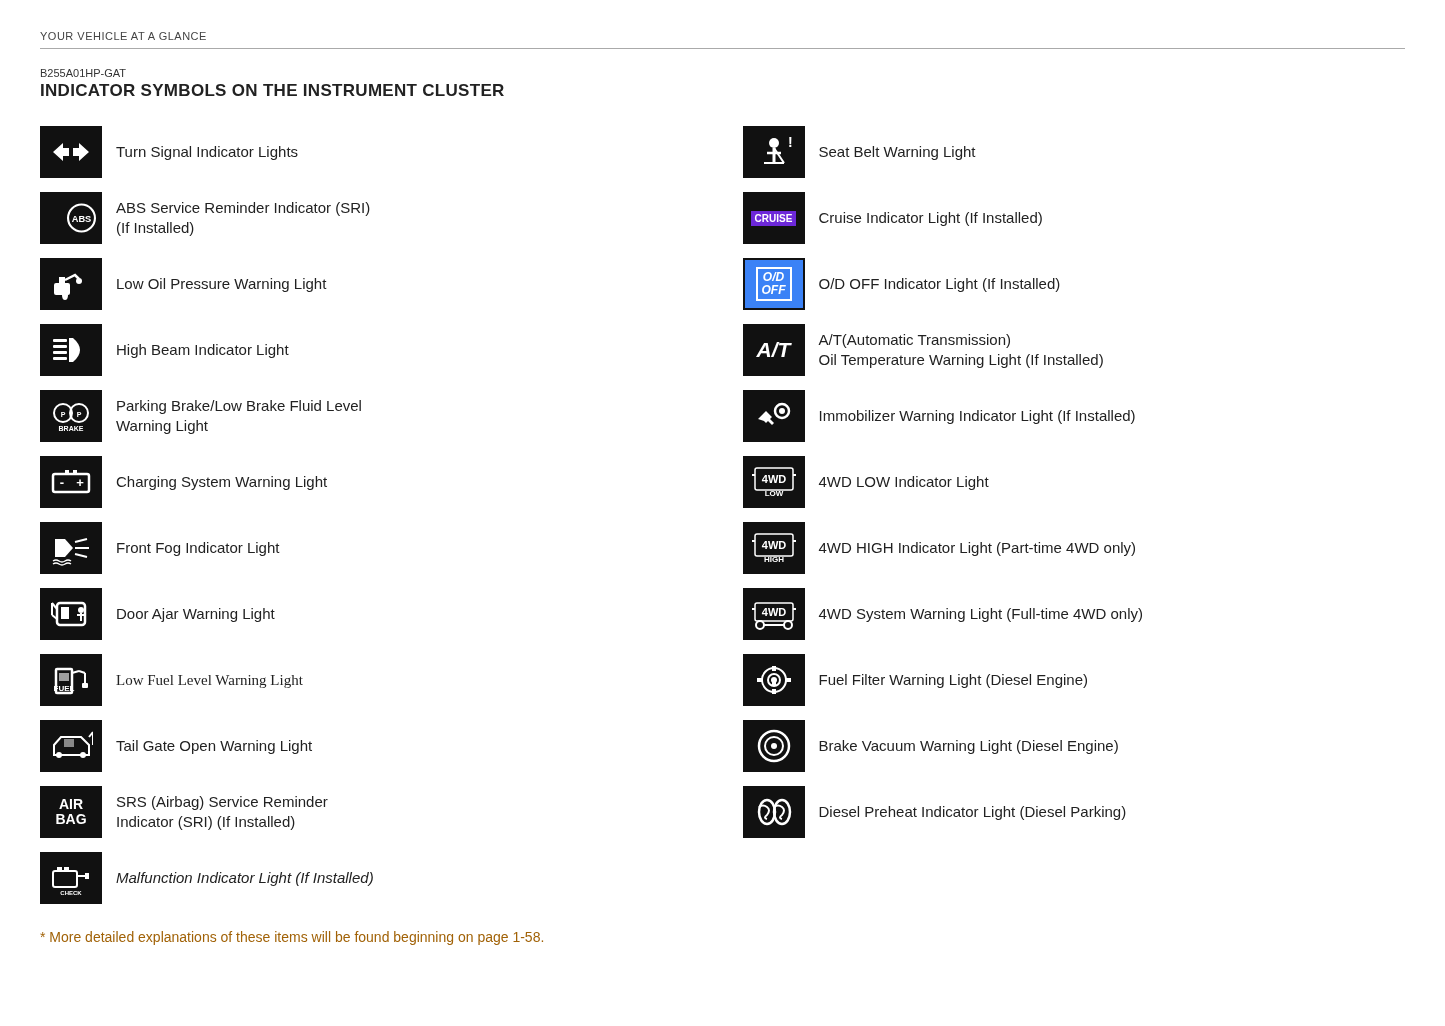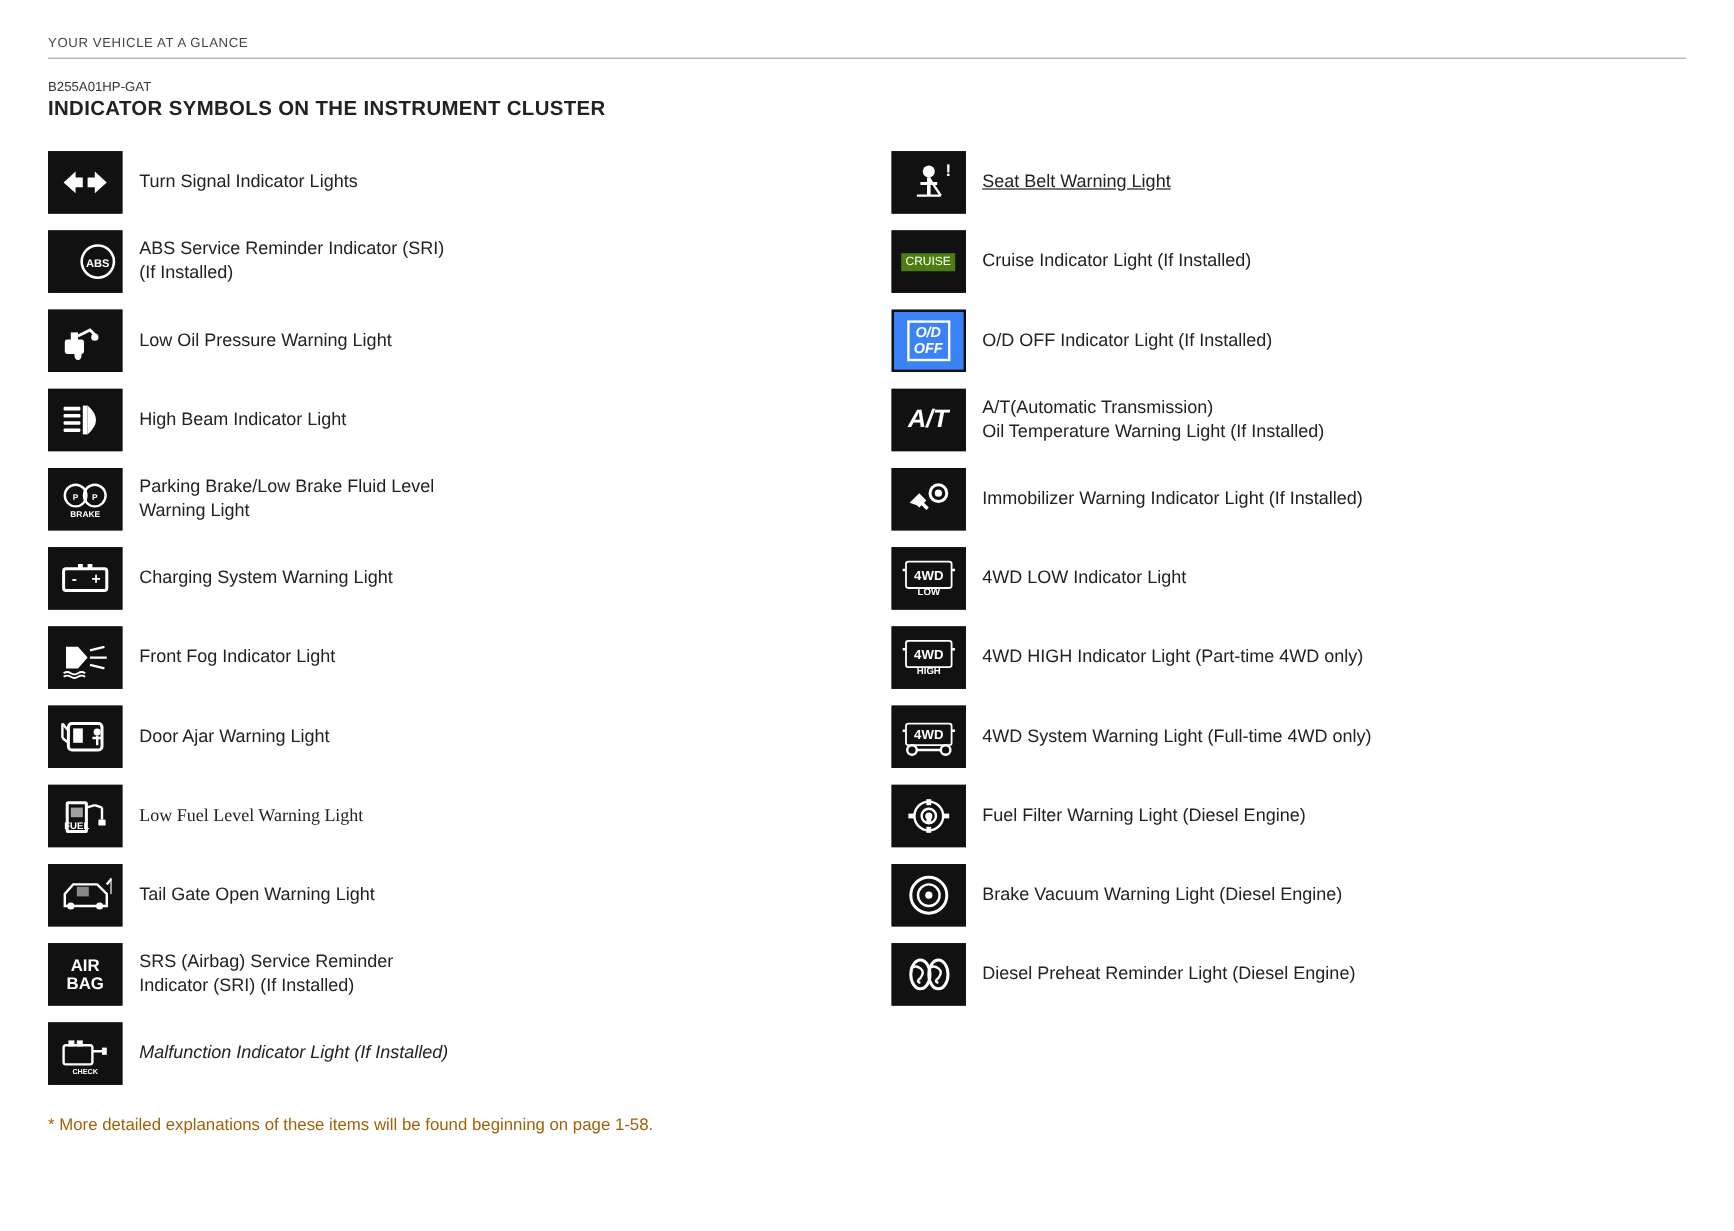--- a/index.html
+++ b/index.html
@@ -268,25 +268,25 @@
       <path d="M22,15 L22,30" stroke="white" stroke-width="3"></path>
       <path d="M15,20 L29,20" stroke="white" stroke-width="2.5"></path>
 
       <line x1="22" y1="15" x2="32" y2="30" stroke="white" stroke-width="2"></line>
 
       <line x1="12" y1="30" x2="32" y2="30" stroke="white" stroke-width="2"></line>
 
       <text x="36" y="14" font-size="14" fill="white" font-family="Arial" font-weight="bold">!</text>
     </svg>
         </div>
-        <div class="indicator-label" style="white-space: pre-line; text-decoration: underline;">Seat Belt Warning Light</div>
-      </div>
-      <div class="indicator-row">
-        <div class="icon-box" style="background: rgb(17, 17, 17);">
-          <div style="background:#4d7c0f;color:white;font-size:10px;font-weight:normal;text-align:left;font-family:Arial;padding:2px 4px;">CRUISE</div>
+        <div class="indicator-label" style="white-space: pre-line;">Seat Belt Warning Light</div>
+      </div>
+      <div class="indicator-row">
+        <div class="icon-box" style="background: rgb(17, 17, 17);">
+          <div style="background:#6d28d9;color:white;font-size:10px;font-weight:bold;text-align:left;font-family:Arial;padding:2px 4px;">CRUISE</div>
         </div>
         <div class="indicator-label" style="white-space: pre-line;">Cruise Indicator Light (If Installed)</div>
       </div>
       <div class="indicator-row">
         <div class="icon-box" style="background: #3b82f6; font-style: italic;">
           <div style="color:white;font-size:12px;font-weight:bold;text-align:center;font-family:Arial;line-height:1.1;border:2px solid white;padding:2px 4px;">O/D<br>OFF</div>
         </div>
         <div class="indicator-label" style="white-space: pre-line;">O/D OFF Indicator Light (If Installed)</div>
       </div>
       <div class="indicator-row">
@@ -377,18 +377,18 @@
       <div class="indicator-row">
         <div class="icon-box" style="background: rgb(17, 17, 17);">
           <svg viewBox="0 0 44 38" fill="white" xmlns="http://www.w3.org/2000/svg">
 
       <ellipse cx="15" cy="19" rx="8" ry="12" fill="none" stroke="white" stroke-width="2.5"></ellipse>
       <path d="M7,14 Q11,11 15,14 Q19,17 15,22 Q11,25 15,26" fill="none" stroke="white" stroke-width="2"></path>
       <ellipse cx="30" cy="19" rx="8" ry="12" fill="none" stroke="white" stroke-width="2.5"></ellipse>
       <path d="M22,14 Q26,11 30,14 Q34,17 30,22 Q26,25 30,26" fill="none" stroke="white" stroke-width="2"></path>
     </svg>
         </div>
-        <div class="indicator-label" style="white-space: pre-line;">Diesel Preheat Reminder Light (Diesel Engine)</div>
+        <div class="indicator-label" style="white-space: pre-line;">Diesel Preheat Indicator Light (Diesel Parking)</div>
       </div>
     </div>
 </div>
 
 <div class="footer-note">* More detailed explanations of these items will be found beginning on page 1-58.</div>
 
 </body></html>

